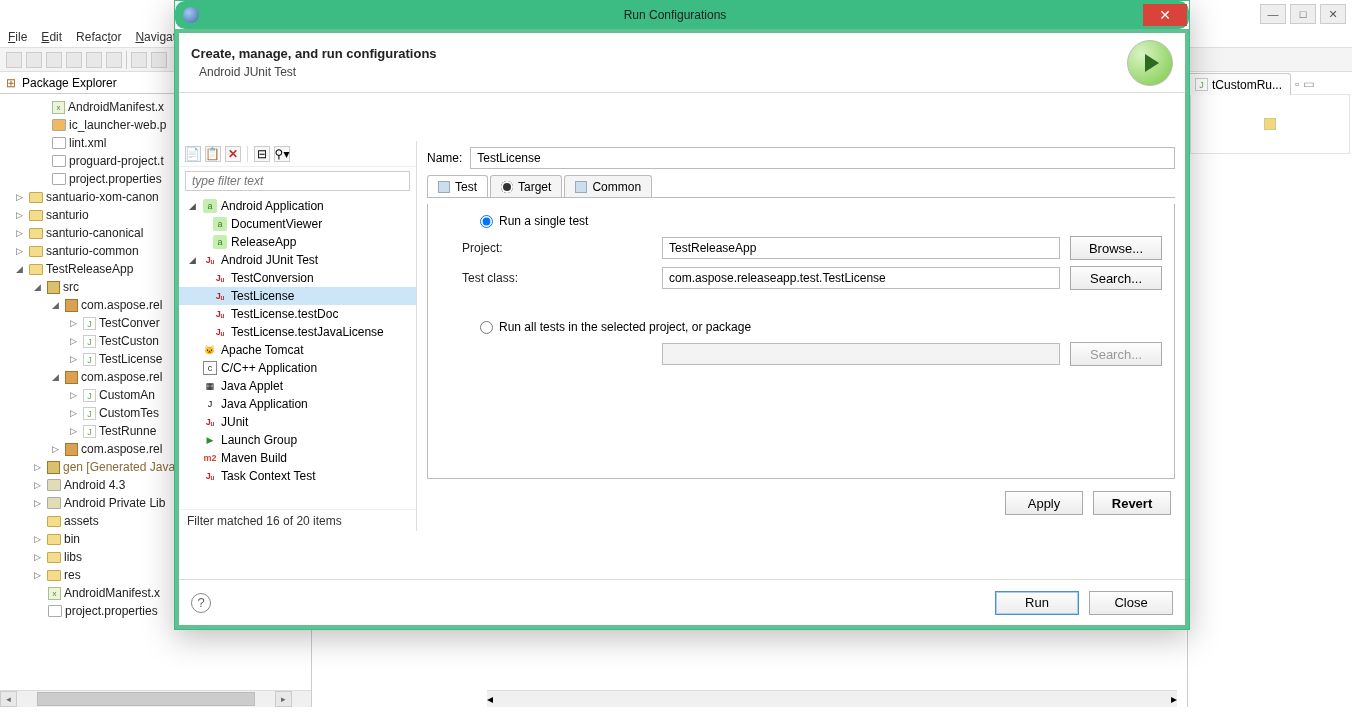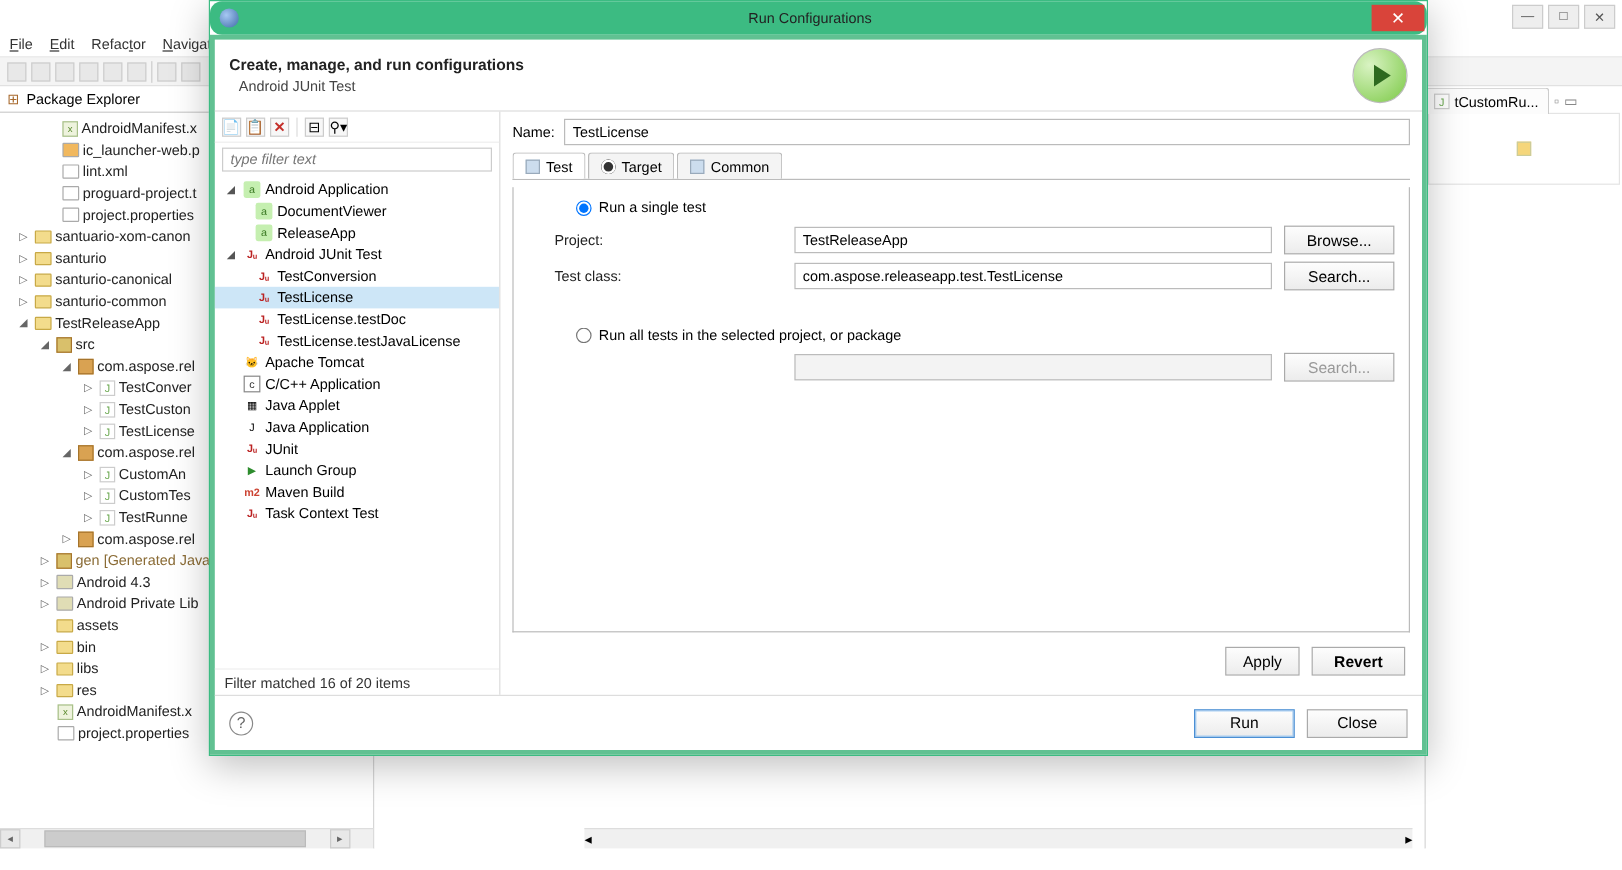--- a/index.html
+++ b/index.html
@@ -43,21 +43,21 @@
   .right-sidebar .pane { border-bottom: 1px solid #ddd; }
   .right-sidebar .pane-title { height: 22px; display:flex; align-items:center; justify-content:flex-end; gap:4px; padding:0 6px; border-bottom: 1px solid #e5e5e5;}
 
   
   .modal { position: absolute; top: 0; left: 174px; width: 1016px; height: 630px; background: #fff; box-shadow: 0 8px 30px rgba(0,0,0,.25); display: flex; flex-direction: column; border: 1px solid #3cbb82; }
   .modal-titlebar { height: 28px; background: #3cbb82; display: flex; align-items: center; color: #fff; border-radius: 10px; }
   .modal-titlebar .t-icon { width: 16px; height: 16px; margin: 0 8px; background: radial-gradient(circle at 35% 35%, #a6c8f3, #3e6aa8); border-radius: 50%; }
   .modal-titlebar .title { flex: 1; text-align: center; color: #222; font-size: 12px; }
   .modal-titlebar .close { width: 44px; height: 22px; background: #d9443a; color: #fff; display: flex; align-items: center; justify-content: center; font-size: 14px; margin-right:2px;}
   .modal-inner { flex: 1; background: #61c192; padding: 4px; display: flex; flex-direction: column; }
-  .modal-white { flex: 1; background: #fff; display: flex; flex-direction: column; }
+  .modal-white { flex: 1; background: #fff; display: flex; flex-direction: column; gap: 48px; }
   .modal-header { height: 60px; border-bottom: 1px solid #ddd; display: flex; align-items:center; padding: 8px 12px; }
   .modal-header .htxt { display:flex; flex-direction:column; gap:4px; }
   .modal-header .htxt b { font-size: 13px; font-weight: 600; color:#222;}
   .modal-header .htxt span { font-size: 12px; color: #444; padding-left: 8px;}
   .modal-header .run-badge { width: 46px; height: 46px; margin-left: auto; border-radius: 50%; background: radial-gradient(circle at 30% 30%, #d9f3c3, #7bc945); display:flex; align-items:center; justify-content:center; border: 1px solid #bbb; }
   .modal-header .run-badge span { width:0;height:0;border-left:14px solid #2d6a1f;border-top:9px solid transparent;border-bottom:9px solid transparent;margin-left:4px;}
 
   .modal-main { flex: 1; display: flex; }
   .cfg-left { width: 238px; border-right: 1px solid #ddd; display: flex; flex-direction: column; }
   .cfg-toolbar { height: 26px; display: flex; align-items: center; gap: 4px; padding: 0 6px; border-bottom: 1px solid #eee; }
@@ -485,21 +485,21 @@
             <div class="form-grid">
               <span></span>
               <input type="text" disabled="" style="background: rgb(243, 243, 243); color: rgb(170, 170, 170);">
               <button class="btn disabled">Search...</button>
             </div>
 
             <div style="height:14px;"></div>
             <div class="spacer"></div>
           </div>
           <div class="dialog-btn-row">
-            <button class="btn" style="width:62px;">Apply</button>
+            <button class="btn" style="width:78px;">Apply</button>
             <button class="btn" style="width:78px;font-weight:bold;">Revert</button>
           </div>
         </div>
       </div>
 
       <div class="modal-footer">
         <div class="help-icon">?</div>
         <div style="flex:1;"></div>
         <button class="btn default" style="width:84px;">Run</button>
         <button class="btn" style="width:84px;">Close</button>

